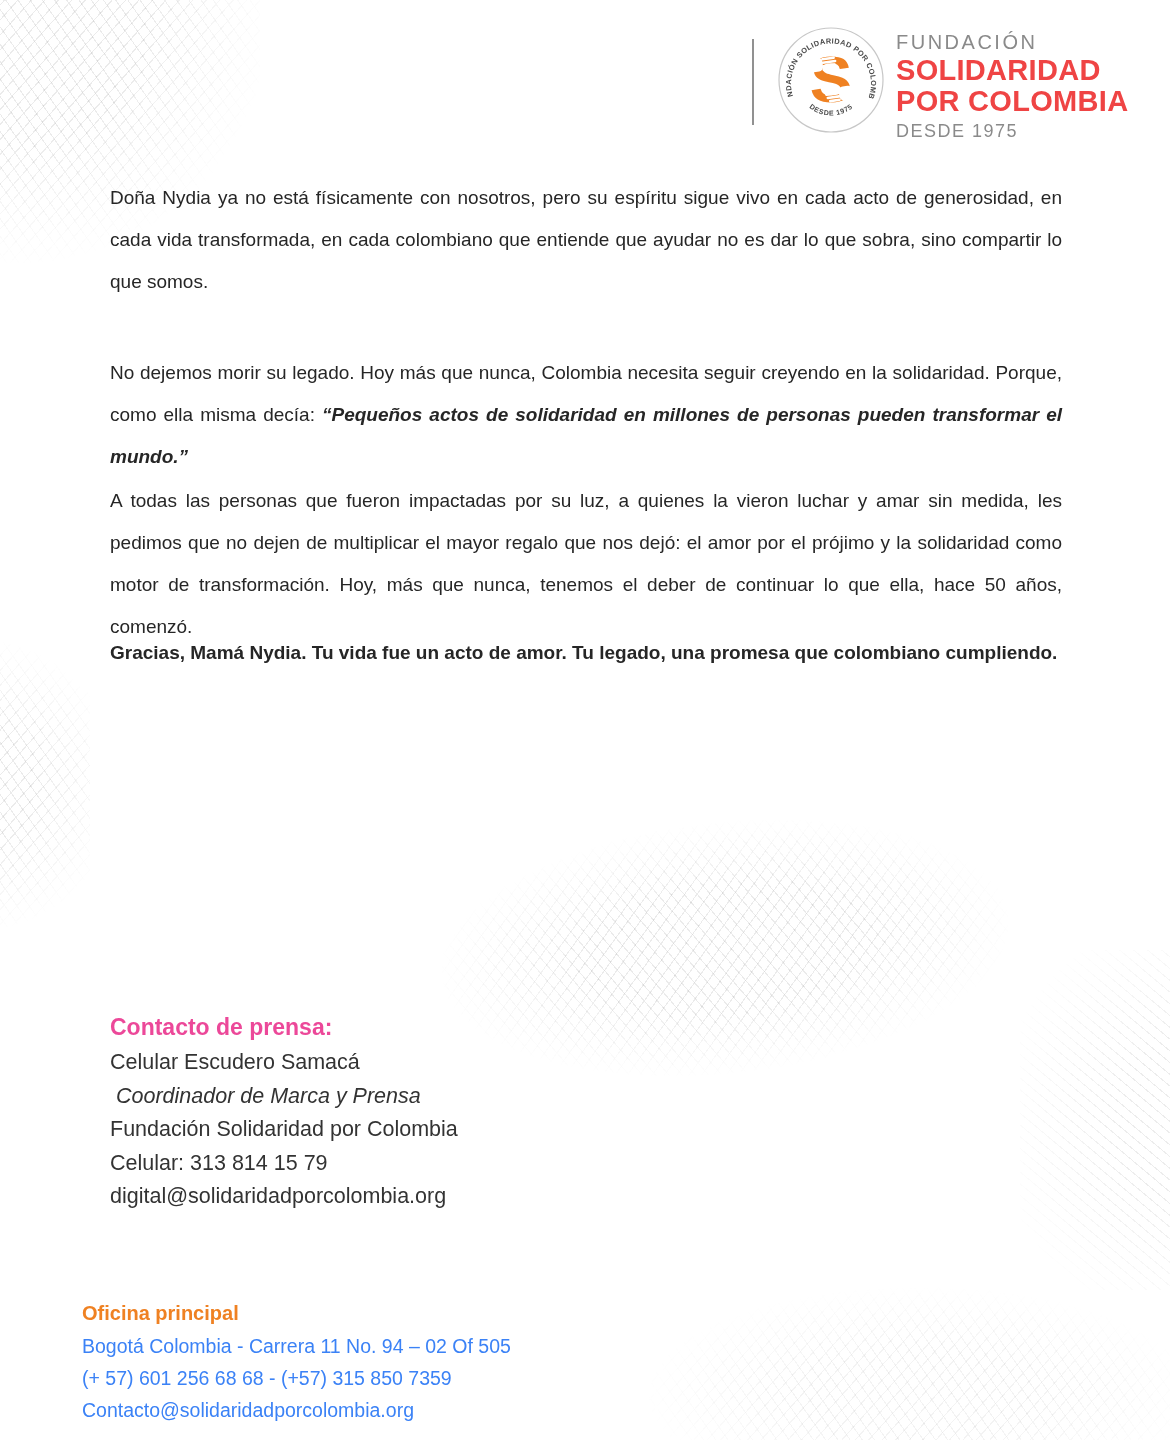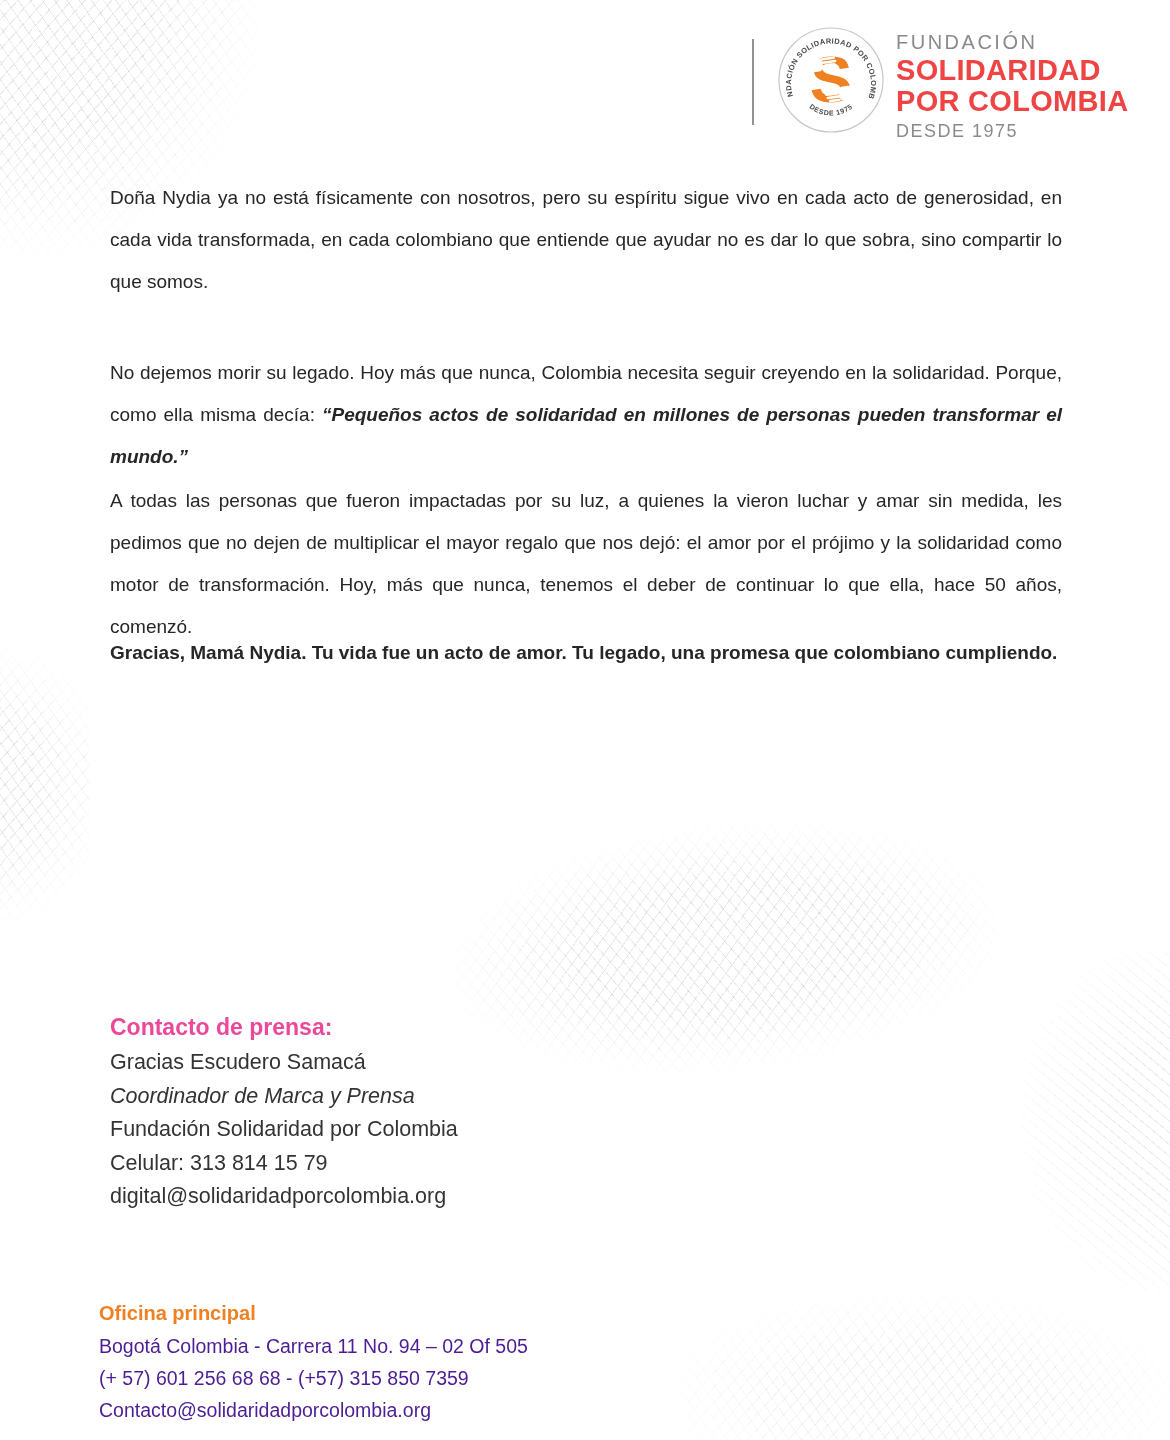--- a/index.html
+++ b/index.html
@@ -62,27 +62,27 @@
   .p1 { top:177px; }
   .p2 { top:352px; }
   .p3 { top:480px; }
   .p4 { top:632px; font-weight:700; }
   .quote { font-weight:700; font-style:italic; }
 
   
   .contact { position:absolute; left:110px; top:1008px; color:#333333; }
   .contact-title { font-size:23px; font-weight:700; line-height:38px; color:#ec4899; }
   .contact-line { font-size:21.5px; line-height:33.5px; }
-  .contact-role { font-style:italic; }
+  .contact-role { font-style:italic;margin-left:6px; }
 
   
-  .footer-left  { position:absolute; left:99px;  top:1297px; }
+  .footer-left  { position:absolute; left:82px;  top:1297px; }
   .footer-right { position:absolute; left:611px; top:1297px; }
   .f-title { font-size:20px; font-weight:700; color:var(--orange); line-height:33px; }
-  .f-row   { font-size:19.5px; color:#4c1d95; line-height:32px; }
+  .f-row   { font-size:19.5px; color:#3b82f6; line-height:32px; }
   .f-title.indent { padding-left:5px; }
 
   :root { --orange:#EF8122; }
 </style>
 </head>
 <body>
 
 <div class="page">
 
   <div class="wm mesh2 wm-topleft"></div>
@@ -135,21 +135,21 @@
   <div class="para p1">Doña Nydia ya no está físicamente con nosotros, pero su espíritu sigue vivo en cada acto de generosidad, en cada vida transformada, en cada colombiano que entiende que ayudar no es dar lo que sobra, sino compartir lo que somos.</div>
 
   <div class="para p2"><span>No dejemos morir su legado. Hoy más que nunca, Colombia necesita seguir creyendo en la solidaridad. Porque, como ella misma decía: </span><span class="quote">“Pequeños actos de solidaridad en millones de personas pueden transformar el mundo.”</span></div>
 
   <div class="para p3">A todas las personas que fueron impactadas por su luz, a quienes la vieron luchar y amar sin medida, les pedimos que no dejen de multiplicar el mayor regalo que nos dejó: el amor por el prójimo y la solidaridad como motor de transformación. Hoy, más que nunca, tenemos el deber de continuar lo que ella, hace 50 años, comenzó.</div>
 
   <div class="para p4">Gracias, Mamá Nydia. Tu vida fue un acto de amor. Tu legado, una promesa que colombiano cumpliendo.</div>
 
   <div class="contact">
     <div class="contact-title">Contacto de prensa:</div>
-    <div class="contact-line">Gracias Escudero Samacá</div>
+    <div class="contact-line">Celular Escudero Samacá</div>
     <div class="contact-line contact-role">Coordinador de Marca y Prensa</div>
     <div class="contact-line">Fundación Solidaridad por Colombia</div>
     <div class="contact-line">Celular: 313 814 15 79</div>
     <div class="contact-line">digital@solidaridadporcolombia.org</div>
   </div>
 
   <div class="footer-left">
     <div class="f-title">Oficina principal</div>
     <div class="f-row">Bogotá Colombia - Carrera 11 No. 94 – 02 Of 505</div>
     <div class="f-row">(+ 57) 601 256 68 68 - (+57) 315 850 7359</div>

